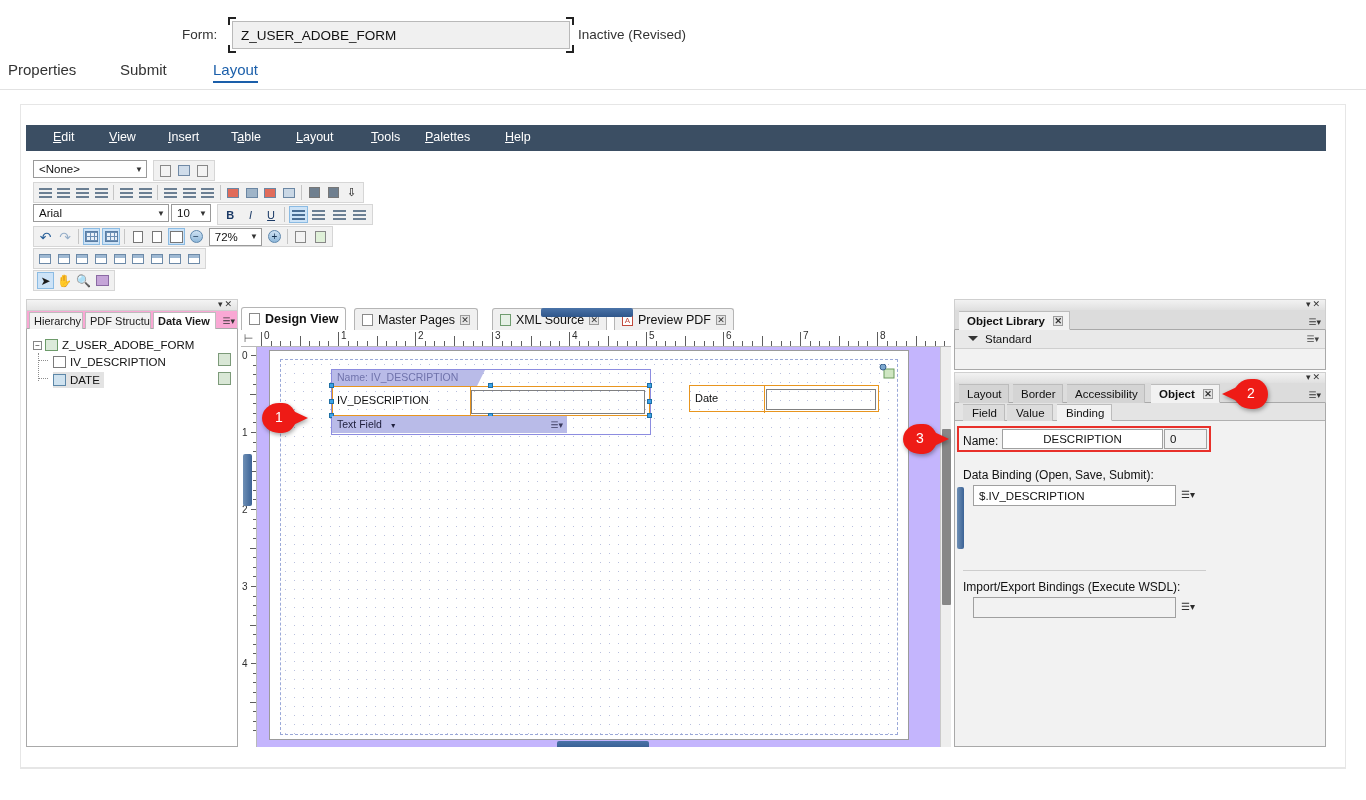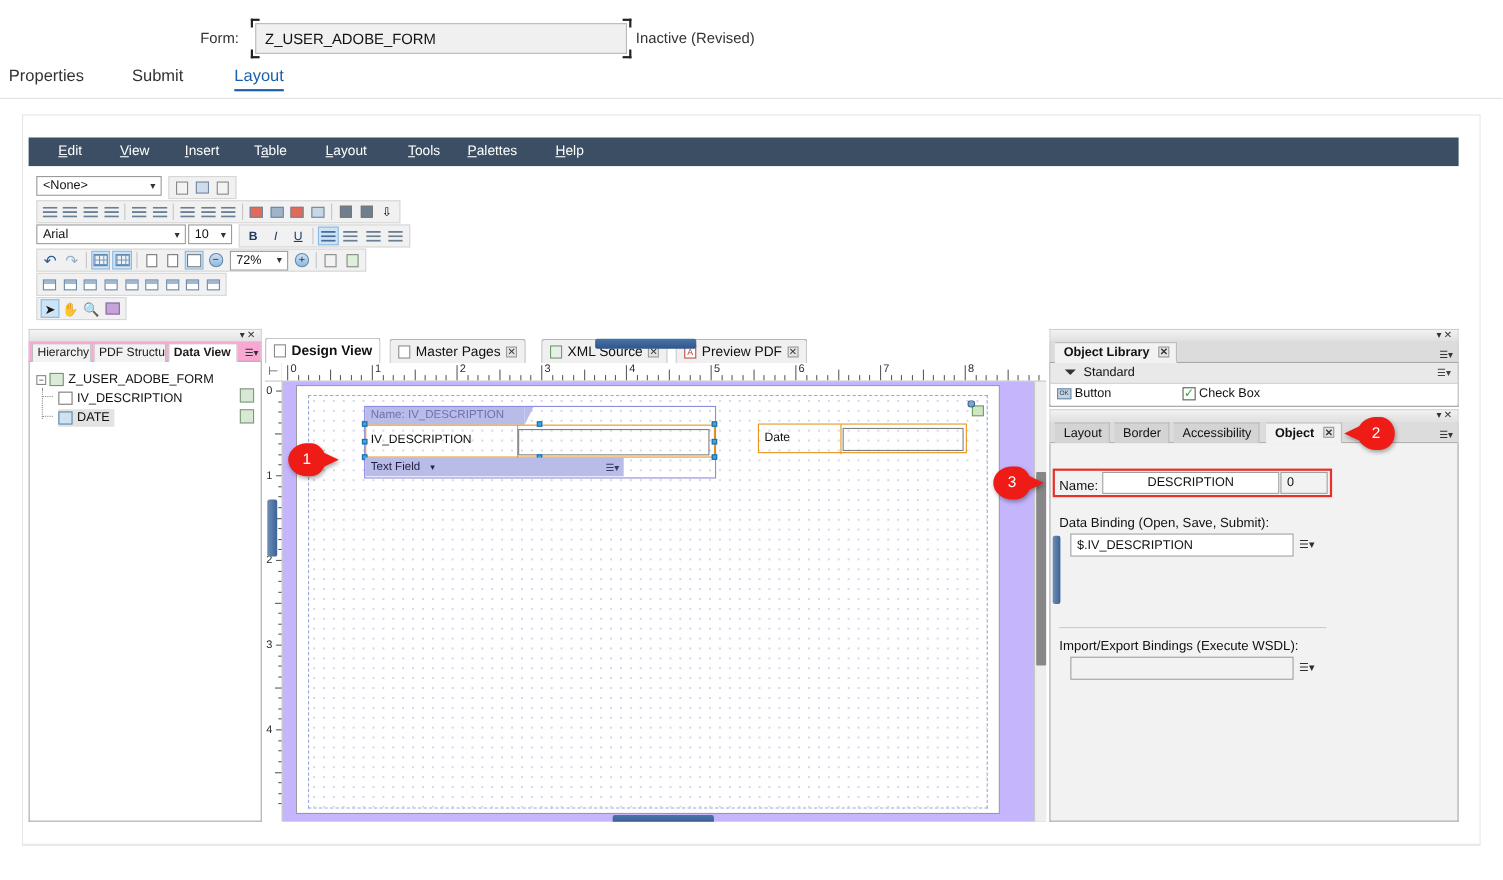--- a/index.html
+++ b/index.html
@@ -923,47 +923,42 @@
           <span class="closeb">✕</span>
         </div>
         <span style="position:absolute;right:4px;top:7px;font-size:9px;color:#333;">☰▾</span>
       </div>
       <div class="rp-body" style="top:31px;height:40px;">
         <div class="accordion-hdr">
           <span class="tri"></span>
           <span>Standard</span>
           <span class="dots">☰▾</span>
         </div>
-        <div class="lib-row" style="top:19px;">
-          <span class="lib-item" style="left:6px;">
-            <span class="lib-ico-btn">OK</span>
-            <span>Button</span>
-          </span>
-          <span class="lib-item" style="left:120px;">
-            <span class="lib-ico-chk">✓</span>
-            <span>Check Box</span>
-          </span>
-        </div>
       </div>
 
       <div class="rp-titlebar" style="top:73px;">
         <span class="mini">▾✕</span>
       </div>
       <div class="rp-tabrow" style="top:84px;">
         <div class="rtab" style="left:4px;">Layout</div>
         <div class="rtab" style="left:58px;">Border</div>
         <div class="rtab" style="left:112px;">Accessibility</div>
         <div class="rtab active" style="left:196px;">
           <span>Object</span>
           <span class="closeb">✕</span>
         </div>
         <span style="position:absolute;right:4px;top:7px;font-size:9px;color:#333;">☰▾</span>
       </div>
 
       <div class="rp-body" style="top:104px;height:344px;">
+        <div class="subtabrow">
+          <div class="stab" style="left:8px;">Field</div>
+          <div class="stab" style="left:52px;">Value</div>
+          <div class="stab active" style="left:102px;">Binding</div>
+        </div>
 
         <span class="prop-label" style="left:8px;top:31px;">Name:</span>
         <input class="prop-input" style="left: 47px; top: 26px; width: 161px; height: 20px; text-align: center;" value="DESCRIPTION">
         <input class="prop-input readonly" style="left: 209px; top: 26px; width: 43px; height: 20px;" value="0">
         <div class="redbox" style="left:2px;top:23px;width:254px;height:26px;"></div>
 
         <span class="prop-label" style="left:8px;top:65px;">Data Binding (Open, Save, Submit):</span>
         <input class="prop-input" style="left: 18px; top: 82px; width: 203px; height: 21px;" value="$.IV_DESCRIPTION">
         <span class="listbtn" style="left:226px;top:86px;">☰▾</span>
         <div style="position:absolute;left:2px;top:84px;width:7px;height:62px;background:linear-gradient(90deg,#6e8fb5,#3c6396);border-radius:2px;"></div>

